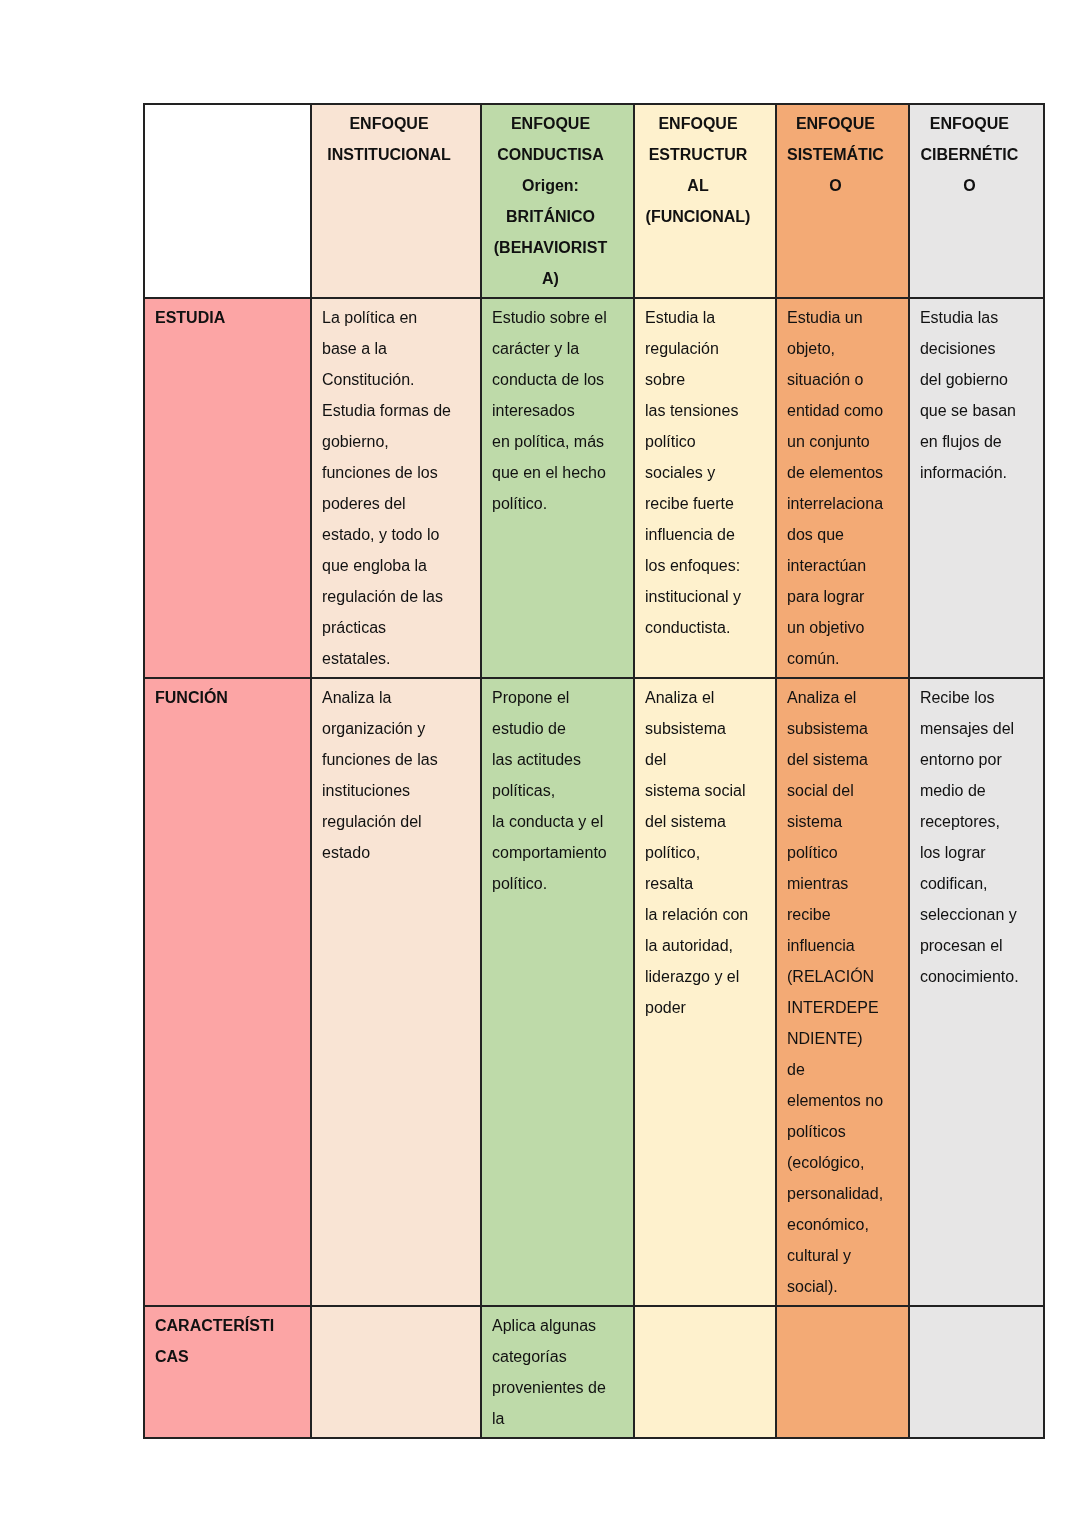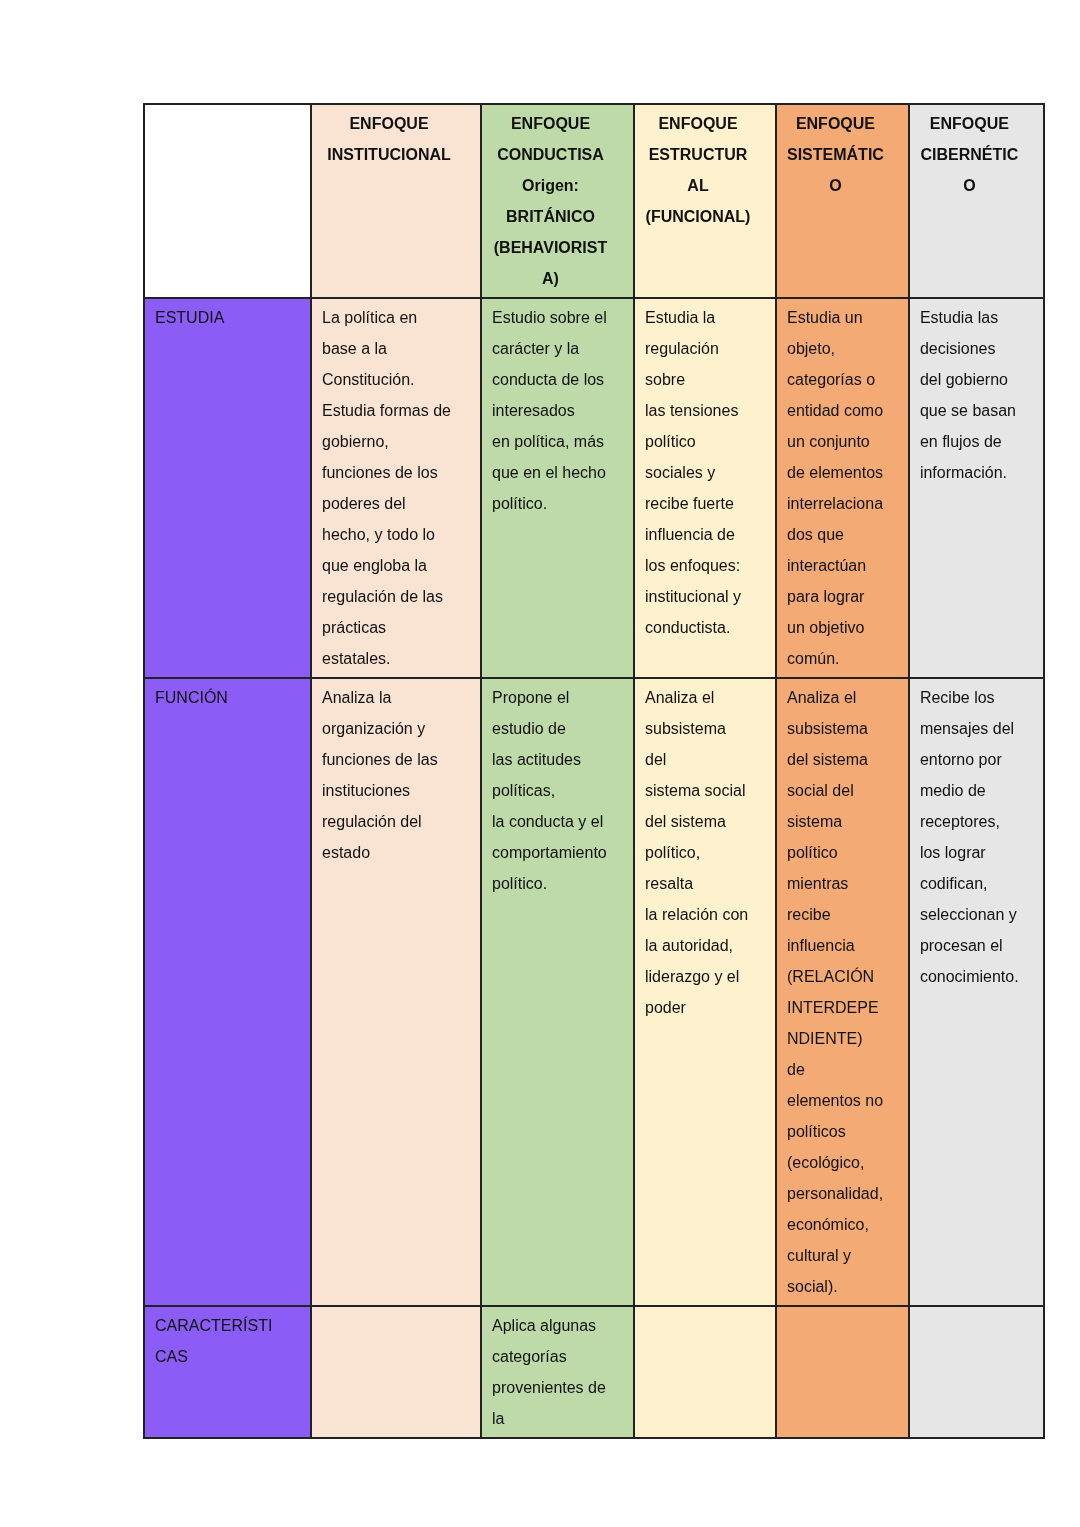--- a/index.html
+++ b/index.html
@@ -35,22 +35,22 @@
     overflow: hidden;
   }
   td.hdr {
     font-weight: bold;
     text-align: center;
     color: #000000;
     padding-left: 4px;
     padding-right: 4px;
   }
   td.rowlabel {
-    font-weight: normal;
-    background: #8b5cf6;
+    font-weight: bold;
+    background: #fca5a5;
     color: #000000;
   }
   .c-white { background: #ffffff; }
   .c-inst  { background: #f9e4d4; }
   .c-cond  { background: #bedaa9; }
   .c-estr  { background: #fef1cd; }
   .c-sist  { background: #f3aa75; }
   .c-cib   { background: #e7e6e6; }
   tr.r-header { height: 188px; }
   tr.r-estudia { height: 376px; }
@@ -94,21 +94,21 @@
       </tr>
       <tr class="r-estudia">
         <td class="rowlabel">ESTUDIA</td>
         <td class="c-inst">La política en
 base a la
 Constitución.
 Estudia formas de
 gobierno,
 funciones de los
 poderes del
-hecho, y todo lo
+estado, y todo lo
 que engloba la
 regulación de las
 prácticas
 estatales.</td>
         <td class="c-cond">Estudio sobre el
 carácter y la
 conducta de los
 interesados
 en política, más
 que en el hecho
@@ -119,21 +119,21 @@
 las tensiones
 político
 sociales y
 recibe fuerte
 influencia de
 los enfoques:
 institucional y
 conductista.</td>
         <td class="c-sist">Estudia un
 objeto,
-categorías o
+situación o
 entidad como
 un conjunto
 de elementos
 interrelaciona
 dos que
 interactúan
 para lograr
 un objetivo
 común.</td>
         <td class="c-cib">Estudia las

